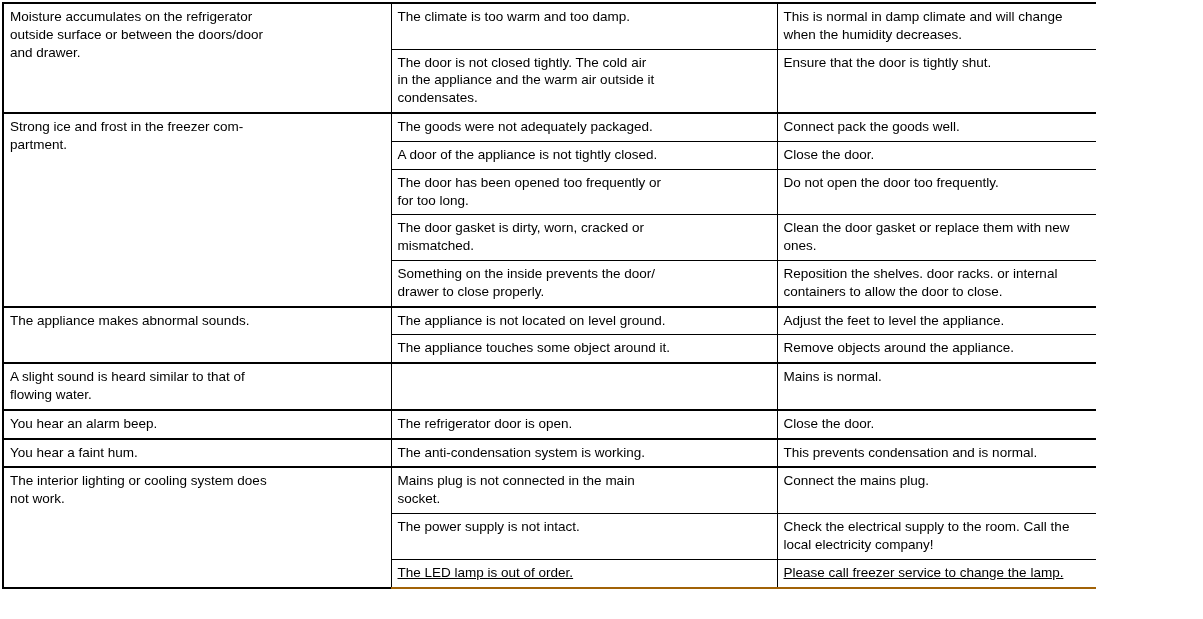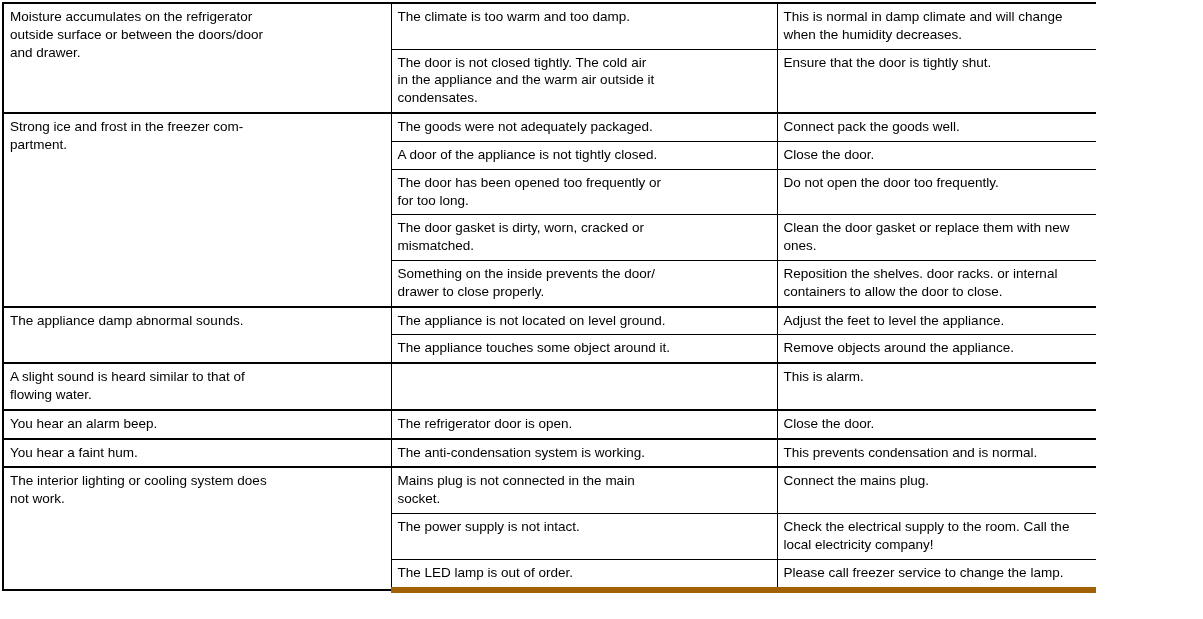--- a/index.html
+++ b/index.html
@@ -50,21 +50,22 @@
     border-right: 2px solid #000;
   }
   
   tr.group-start > td {
     border-top: 2px solid #000;
   }
   tr.first-row > td {
     border-top: 2px solid #000;
   }
   tr.last-row > td {
-    border-bottom: 6px solid #a16207;
+    border-bottom: 2px solid #a16207;
+    text-decoration: underline;
   }
   .cell-text {
     display: block;
     white-space: pre-line;
   }
   .empty-cell {
     min-height: 14px;
   }
 </style>
 </head>
@@ -141,21 +142,21 @@
             <span class="cell-text empty-cell">Something on the inside prevents the door/
 drawer to close properly.</span>
           </td>
           <td class="col-solution">
             <span class="cell-text empty-cell">Reposition the shelves. door racks. or internal
 containers to allow the door to close.</span>
           </td>
         </tr>
         <tr class="group-start">
           <td class="col-problem" rowspan="2">
-            <span class="cell-text">The appliance damp abnormal sounds.</span>
+            <span class="cell-text">The appliance makes abnormal sounds.</span>
           </td>
           <td class="col-cause">
             <span class="cell-text empty-cell">The appliance is not located on level ground.</span>
           </td>
           <td class="col-solution">
             <span class="cell-text empty-cell">Adjust the feet to level the appliance.</span>
           </td>
         </tr>
         <tr>
           <td class="col-cause">
@@ -167,21 +168,21 @@
         </tr>
         <tr class="group-start">
           <td class="col-problem" rowspan="1">
             <span class="cell-text">A slight sound is heard similar to that of
 flowing water.</span>
           </td>
           <td class="col-cause">
             <span class="cell-text empty-cell"></span>
           </td>
           <td class="col-solution">
-            <span class="cell-text empty-cell">This is alarm.</span>
+            <span class="cell-text empty-cell">Mains is normal.</span>
           </td>
         </tr>
         <tr class="group-start">
           <td class="col-problem" rowspan="1">
             <span class="cell-text">You hear an alarm beep.</span>
           </td>
           <td class="col-cause">
             <span class="cell-text empty-cell">The refrigerator door is open.</span>
           </td>
           <td class="col-solution">

